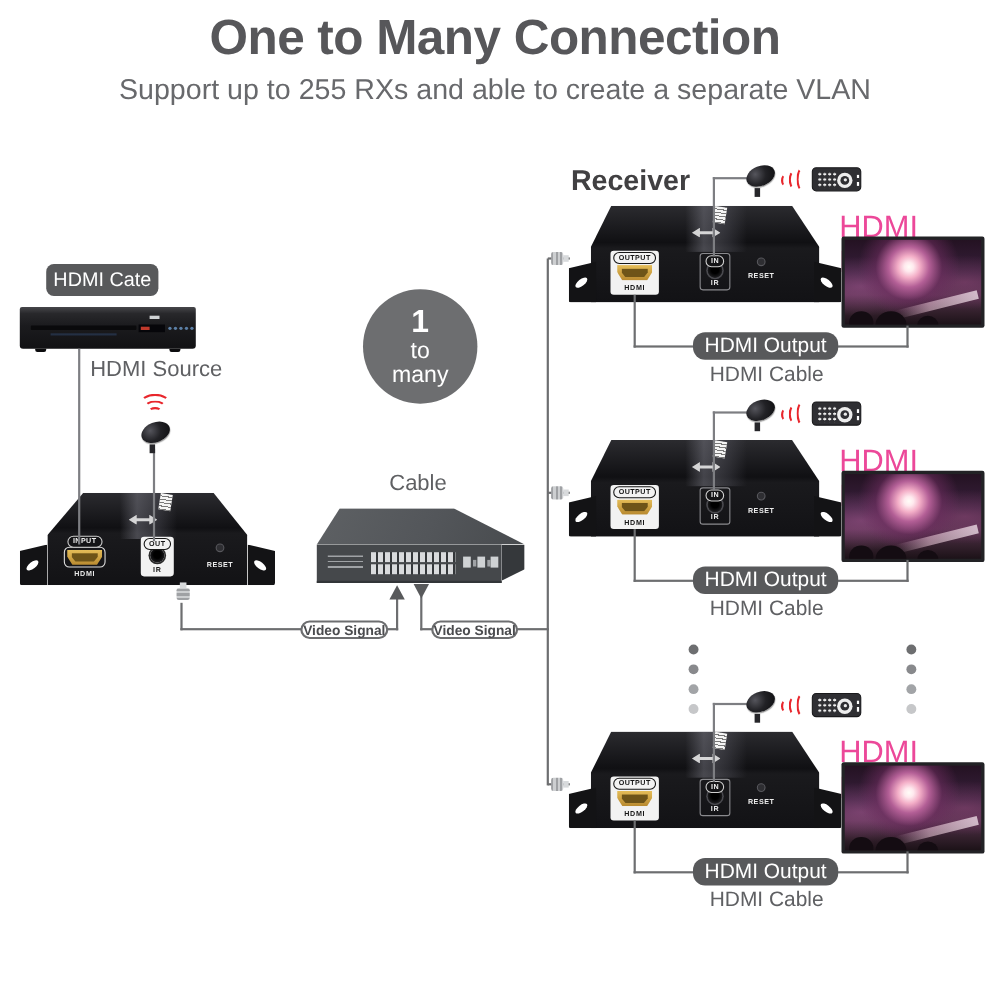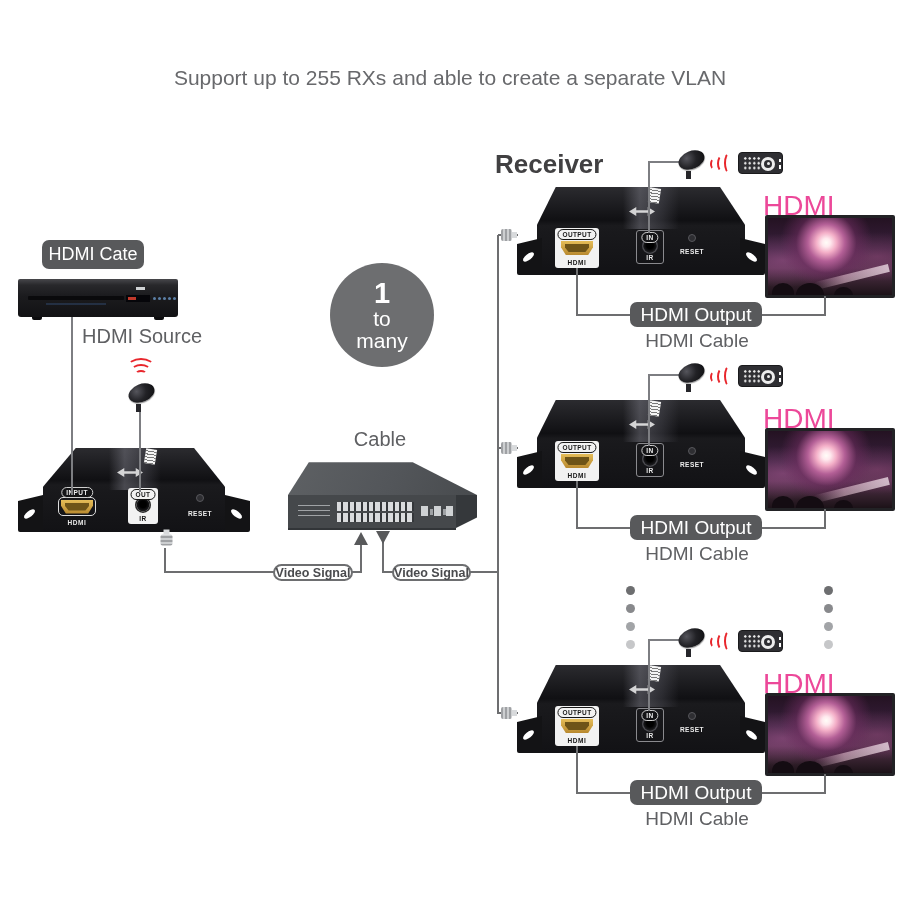--- a/index.html
+++ b/index.html
@@ -5,21 +5,21 @@
   * { margin:0; padding:0; box-sizing:border-box; }
   html,body { background:#fff; }
   .canvas { position:relative; width:900px; height:900px; background:#fff; overflow:hidden;
             font-family:"Liberation Sans", sans-serif; }
   .abs { position:absolute; }
 
   
   .title { position:absolute; left:0; top:8px; width:900px; text-align:center;
            font-size:45px; font-weight:bold; color:#57575a; letter-spacing:-0.5px; }
   .subtitle { position:absolute; left:0; top:66px; width:900px; text-align:center;
-              font-size:21px; color:#68696c; }
+              font-size:26px; color:#68696c; }
 
   
   .line { position:absolute; background:#6d6e70; z-index:6; }
   .line.h { height:2px; } .line.v { width:2px; }
   .wire  { position:absolute; background:#7d7e82; z-index:6; }
   .wire.h { height:2px; } .wire.v { width:2px; }
   .caption { position:absolute; color:#5f6063; font-size:20px; text-align:center; }
   .dark-pill { position:absolute; background:#58595b; color:#fff; border-radius:7px;
                display:flex; align-items:center; justify-content:center; z-index:7; }
   .vs-pill { position:absolute; background:#fff; border:2px solid #6d6e70; border-radius:9px;
@@ -167,40 +167,41 @@
   .screen .stage { position:absolute; right:2px; bottom:14px; width:76px; height:8px; transform:rotate(-14deg);
     background:linear-gradient(90deg, transparent, rgba(235,200,215,.55) 40%, rgba(245,230,238,.75)); }
   .screen .head { position:absolute; border-radius:50%; background:#140c12; }
   .screen .h1 { left:4px; bottom:-8px; width:22px; height:20px; }
   .screen .h2 { left:28px; bottom:-12px; width:28px; height:24px; }
   .screen .h3 { left:66px; bottom:-9px; width:19px; height:17px; }
   .display-label { position:absolute; width:132px; text-align:left; font-size:28px; color:#ec4899; }
 
   
   .receiver-group { position:absolute; left:0; width:900px; height:212px; }
-  .rx-out-pill { width:132px; height:25px; font-size:19px; }
+  .rx-out-pill { width:132px; height:25px; font-size:19px;border-radius:11px; }
   .cable-caption { font-size:19px; }
 
   .section-title { position:absolute; font-size:26px; font-weight:bold; color:#414042; }
 
   .dots { position:absolute; width:10px; z-index:2; }
   .dots i { position:absolute; left:0; width:9px; height:9px; border-radius:50%; }
   .dots i:nth-child(1){ top:0;    background:#6d6e70; }
   .dots i:nth-child(2){ top:18px; background:#88898c; }
   .dots i:nth-child(3){ top:36px; background:#a2a4a7; }
   .dots i:nth-child(4){ top:54px; background:#c6c7c9; }
 
   .footnote { position:absolute; left:14px; top:858px; font-size:20px; color:#58595b; }
   .footnote .star { font-weight:bold; color:#3a3a3c; margin-right:4px; }
 </style>
 </head>
 <body>
 
 <div class="canvas">
 
+  <div class="title">One to Many Connection</div>
   <div class="subtitle">Support up to 255 RXs and able to create a separate VLAN</div>
 
   <div class="dark-pill" style="left:42px; top:240px; width:102px; height:29px; font-size:18px;">HDMI Cate</div>
 
   <div class="dvd">
     <i class="dvd-body abs"></i>
     <i class="dvd-tray"></i>
     <i class="dvd-slot"></i>
     <i class="dvd-disp"></i>
     <i class="dvd-usb"></i>
@@ -287,21 +288,21 @@
       <i></i>
       <i></i>
     </div>
   <div class="dots" style="left:824px; top:586px; height:64px;">
       <i></i>
       <i></i>
       <i></i>
       <i></i>
     </div>
 
-  <div class="section-title" style="left:495px; top:149px;">Receiver</div>
+  <div class="section-title" style="left:519px; top:149px;">Receiver</div>
 
   <div class="receiver-group" style="top:150px;">
     <div class="device" style="left:517px; top:37px; width:248px; height:88px;">
       <i class="flange l"></i>
       <i class="flange r"></i>
       <div class="d-body rx-body">
         <i class="sheen"></i>
         <i class="sticker"></i>
         <i class="topmark"></i>
         <div class="hdmi-panel white" style="left:18px; top:41px; width:44px; height:40px;">

